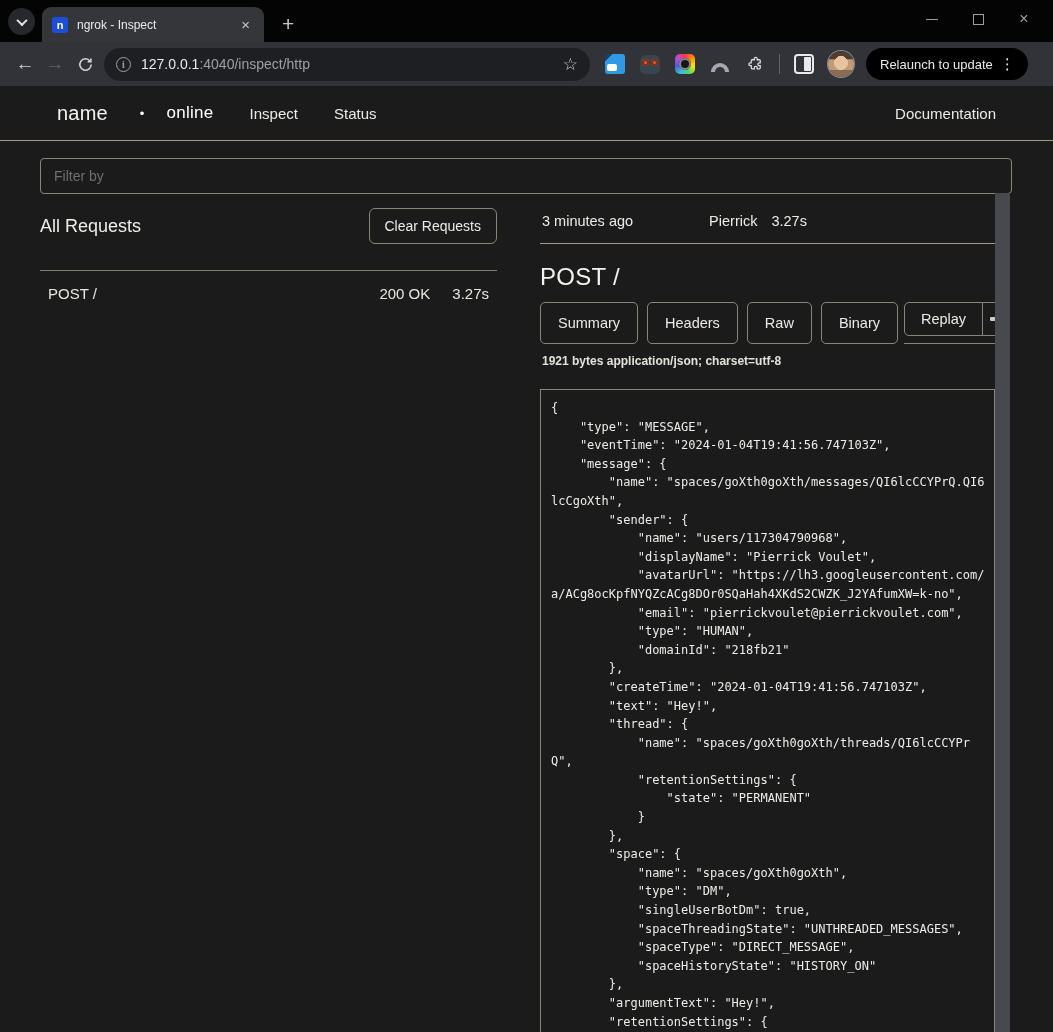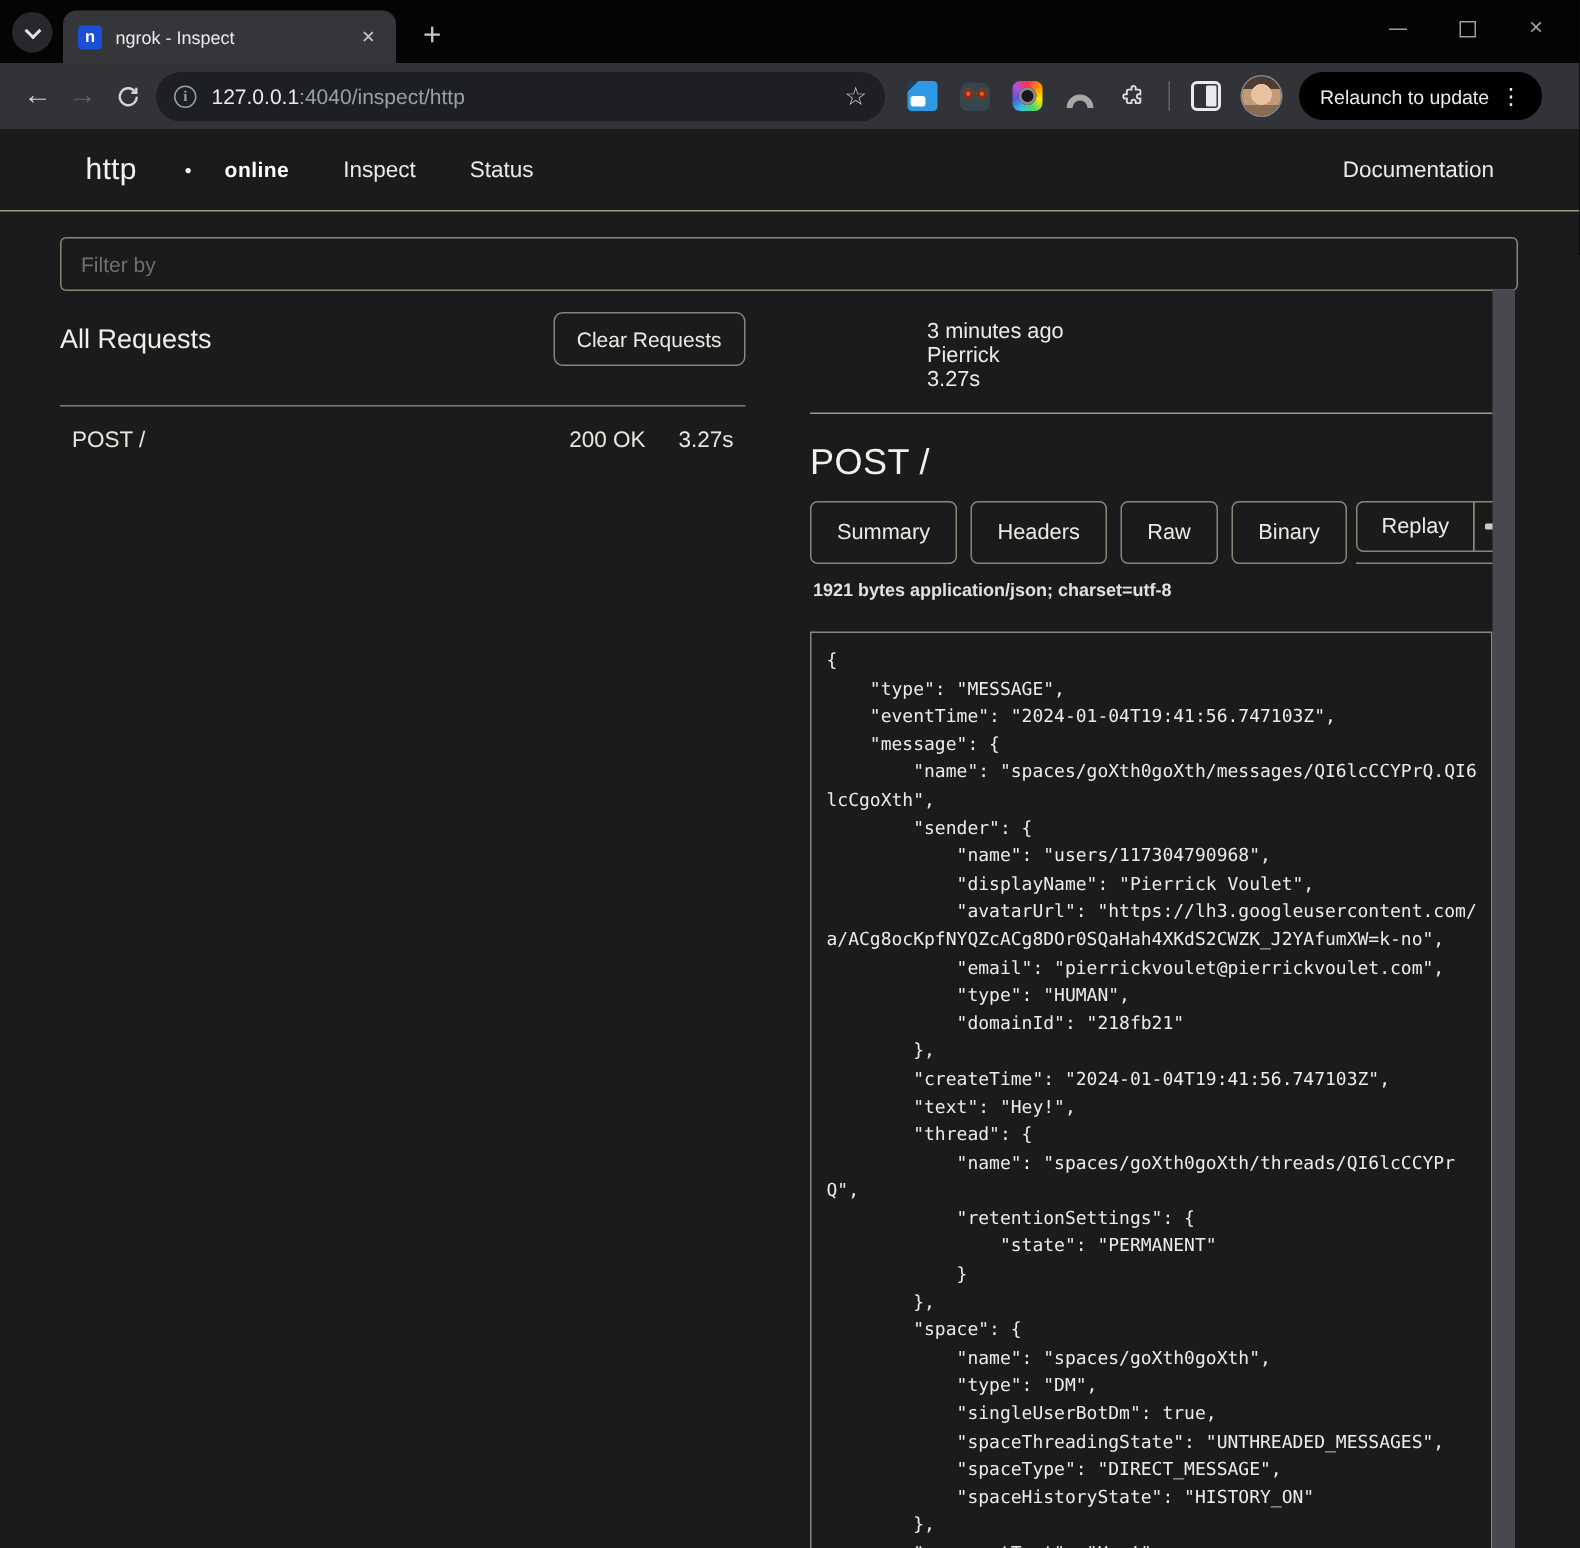--- a/index.html
+++ b/index.html
@@ -53,40 +53,40 @@
       linear-gradient(180deg,#4e3d30 0 32%, #c29a78 33% 72%, #8a6c52 73% 100%); }
   .relaunch-pill { margin-left:12px; height:32px; border-radius:16px; background:#000; display:flex; align-items:center; padding:0 6px 0 14px; }
   .relaunch-label { color:#e8eaed; font-size:13px; white-space:nowrap; }
   .kebab { color:#e8eaed; font-size:15px; padding:0 7px; }
 
   
   .site { position:relative; height:946px; background:#1b1b1b; }
   .site-header { height:55px; display:flex; align-items:center; padding:0 57px; border-bottom:1px solid #a29a88; }
   .logo { color:#f5f3ef; font-size:20px; letter-spacing:0.2px; }
   .status-dot { color:#ffffff; font-size:13px; margin-left:32px; }
-  .status-text { color:#ffffff; font-size:14px; font-weight:bold; margin-left:22px; letter-spacing:0.3px; }
+  .status-text { color:#ffffff; font-size:17px; font-weight:normal; margin-left:22px; letter-spacing:0.3px; }
   .site-nav-item { color:#eceae4; font-size:15px; margin-left:36px; }
   .hdr-spacer { flex:1; }
   .docs-link { color:#eceae4; font-size:15px; }
 
   .main { padding:0 41px 0 40px; }
   .filter-input { margin-top:17px; width:100%; height:36px; background:transparent; border:1px solid #8b8577; border-radius:4px; color:#ddd; font-size:14px; padding:0 13px; outline:none; font-family:"Liberation Sans", sans-serif; }
   .filter-input::placeholder { color:#6f6f6f; }
 
   .columns { display:flex; margin-top:6px; align-items:flex-start; }
   .left-col { width:457px; margin-right:43px; }
   .left-header { display:flex; align-items:center; justify-content:space-between; padding:8px 0 26px 0; border-bottom:1px solid #817c6d; }
   .all-requests { color:#f0eee8; font-size:18px; }
   .clear-btn { background:transparent; border:1px solid #8b8577; border-radius:6px; color:#eceae4; font-size:14px; padding:9px 15px; font-family:"Liberation Sans", sans-serif; }
   .request-row { display:flex; align-items:center; padding:14px 8px 14px 8px; color:#e8e6e0; font-size:15px; }
   .req-method { flex:1; }
   .req-status { margin-right:22px; }
 
   .right-col { width:455px; }
-  .meta-row { display:flex; align-items:baseline; padding:13px 0 14px 2px; border-bottom:1px solid #a29a88; color:#edebe5; font-size:14.5px;flex-direction:column; }
+  .meta-row { display:flex; align-items:baseline; padding:13px 0 14px 2px; border-bottom:1px solid #a29a88; color:#edebe5; font-size:14.5px; }
   .meta-duration-label { margin-left:76px; }
   .meta-duration-value { margin-left:14px; }
   .detail-title { margin-top:19px; color:#f3f1ec; font-size:24px; font-weight:500; letter-spacing:0.3px; }
   .tabs-row { display:flex; align-items:stretch; height:42px; margin-top:11px; }
   .tab-btn { display:flex; align-items:center; border:1px solid #8b8577; border-radius:5px; background:transparent; color:#eceae4; font-size:14.5px; padding:0 17px; margin-right:9px; font-family:"Liberation Sans", sans-serif; }
   .tabs-fill { flex:1; border-bottom:1px solid #8b8577; display:flex; justify-content:flex-end; align-items:flex-start; margin-left:-3px; }
   .replay-group { display:flex; height:34px; }
   .replay-btn { border:1px solid #8b8577; border-radius:5px 0 0 5px; background:transparent; color:#eceae4; font-size:14.5px; padding:0 16px; font-family:"Liberation Sans", sans-serif; }
   .replay-menu-btn { width:26px; border:1px solid #8b8577; border-left:1px solid #8b8577; margin-left:-1px; border-radius:0 5px 5px 0; background:transparent; display:flex; align-items:center; justify-content:center; }
   .replay-menu-glyph { width:11px; height:4px; border-radius:1px; background:#cfcabc; }
@@ -164,21 +164,21 @@
       <span class="avatar"></span>
     </div>
     <div class="relaunch-pill">
       <span class="relaunch-label">Relaunch to update</span>
       <span class="kebab">⋮</span>
     </div>
   </div>
 
   <div class="site">
     <div class="site-header">
-      <span class="logo">http</span>
+      <span class="logo">name</span>
       <span class="status-dot">•</span>
       <span class="status-text">online</span>
       <span class="site-nav-item">Inspect</span>
       <span class="site-nav-item">Status</span>
       <span class="hdr-spacer"></span>
       <span class="docs-link">Documentation</span>
     </div>
 
     <div class="main">
       <input class="filter-input" type="text" placeholder="Filter by" style="">

